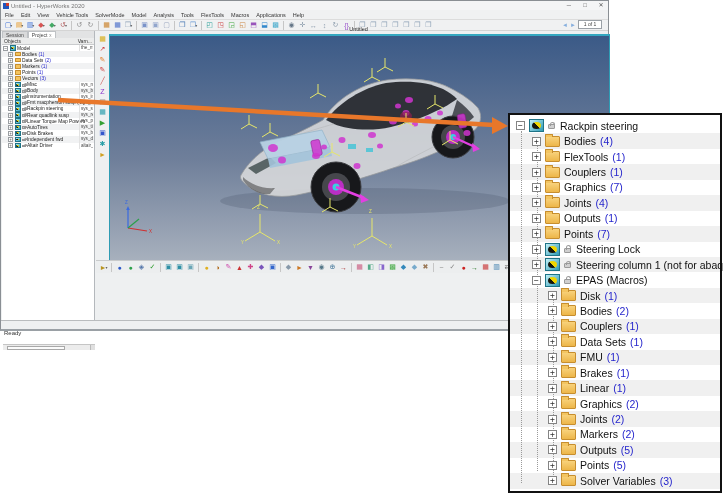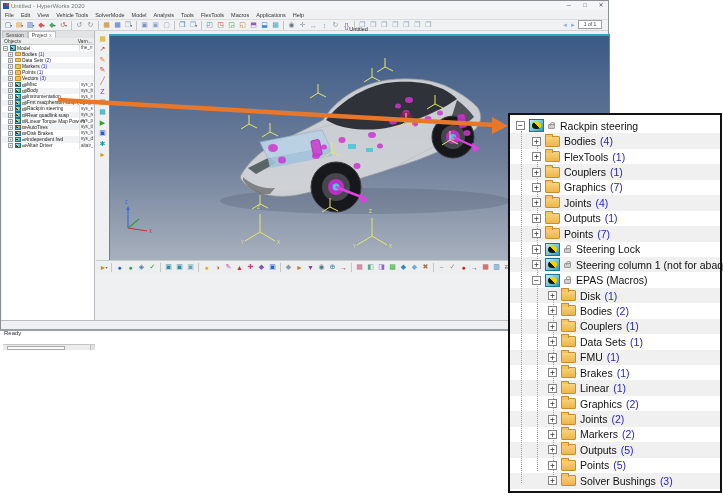--- a/index.html
+++ b/index.html
@@ -1038,17 +1038,17 @@
 
         <span class="lbl">Points</span>
         <span class="cnt">(5)</span>
       </div>
 
       <div class="orow t-folder d2 alt">
         <span class="exp">+</span>
 
         <span class="ic-folder"></span>
 
-        <span class="lbl">Solver Bushings</span>
+        <span class="lbl">Solver Variables</span>
         <span class="cnt">(3)</span>
       </div>
     </div>
 </div>
 
 </body></html>

